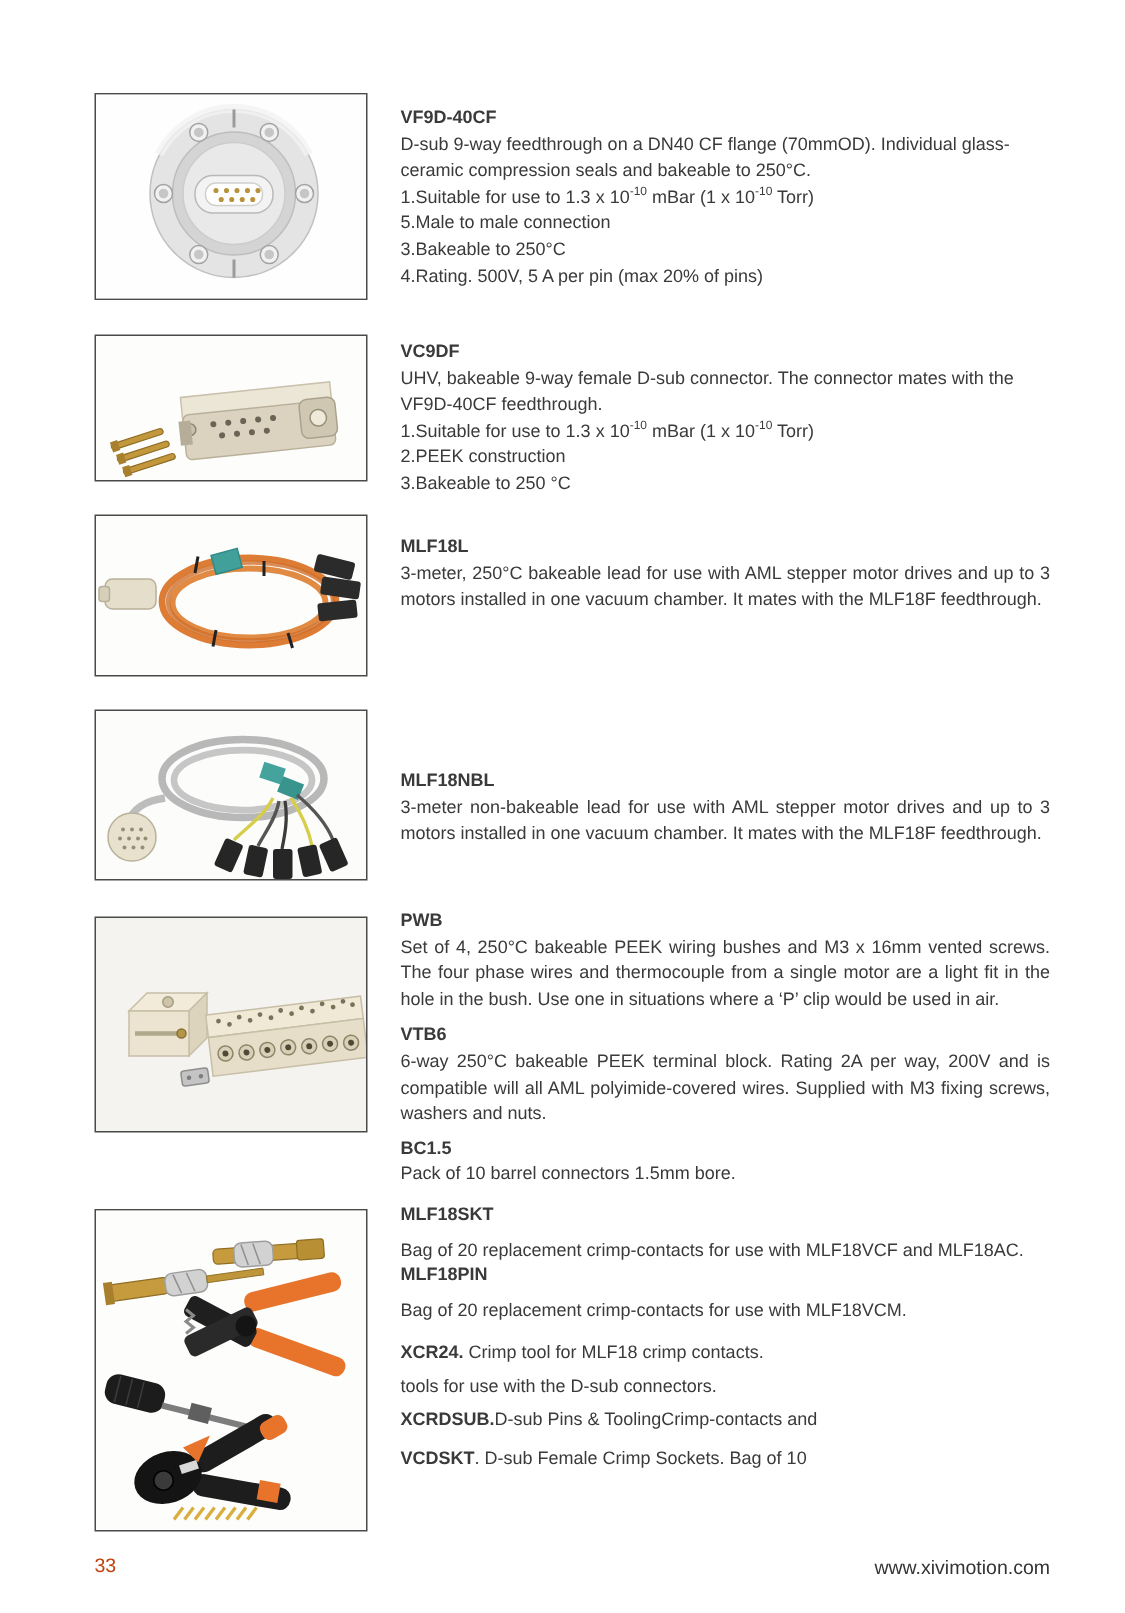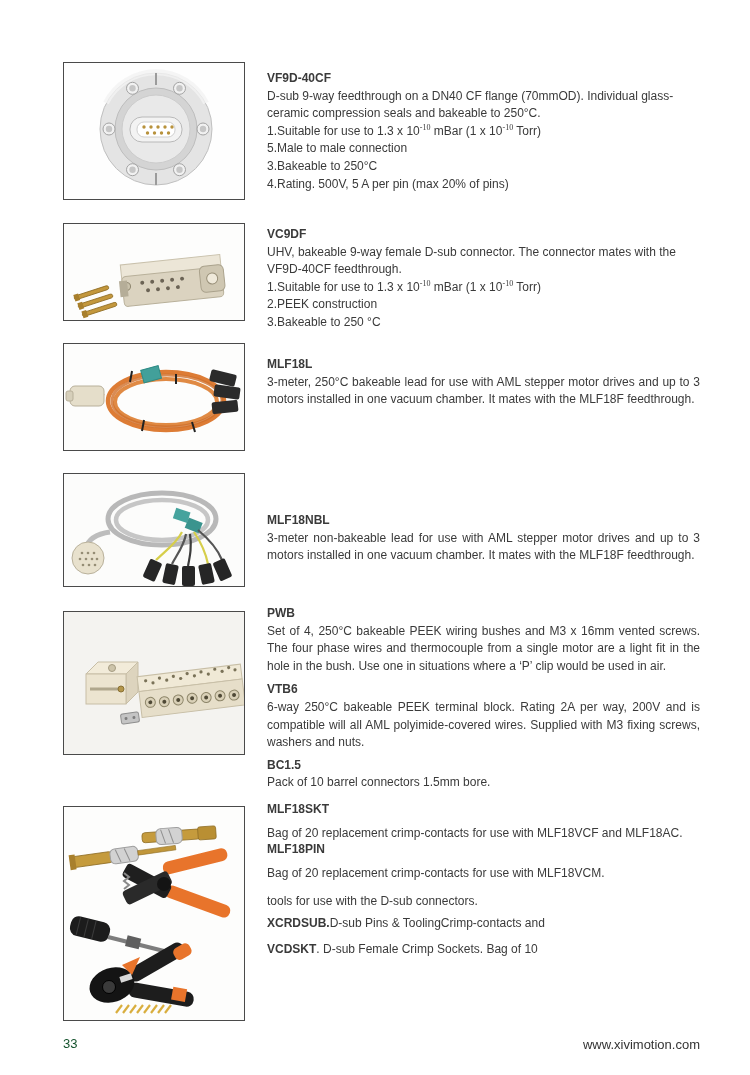--- a/index.html
+++ b/index.html
@@ -16,34 +16,34 @@
   .ptext{position:absolute;left:267px;width:433px;font-size:12px;line-height:17.6px;}
   #txt0{top:70px}
   #txt1{top:226px}
   #txt2{top:356px}
   #txt3{top:512px}
   #txt4{top:605px}
   #txt5{top:801px}
   .blk{margin:0;}
   .blk.t{font-weight:bold;}
   .blk.pj{text-align:justify;}
-  sup{font-size:8px;line-height:0;vertical-align:super;font-family:Liberation Serif, serif;}
+  sup{font-size:8px;line-height:0;vertical-align:super;}
   .b{font-weight:bold;}
   #txt4 .mt6{margin-top:6px;}
   #txt4 .mt5{margin-top:5px;}
   #txt5 .blk{line-height:16px;}
   #txt5 .b0{margin-bottom:8px}
   #txt5 .b1{margin-bottom:0}
   #txt5 .b2{margin-bottom:8px}
   #txt5 .b3{margin-bottom:12px}
   #txt5 .b4{margin-bottom:7px}
   #txt5 .b5{margin-bottom:18px}
   #txt5 .b6{margin-bottom:10px}
   #txt5 .b7{margin-bottom:6px}
-  .pageno{position:absolute;left:63px;top:1036px;font-size:13px;color:#14532d;}
+  .pageno{position:absolute;left:63px;top:1036px;font-size:13px;color:#c2410c;}
   .website{position:absolute;left:267px;width:433px;top:1037px;text-align:right;font-size:13px;color:#333;}
 </style>
 </head>
 <body>
 
 <div class="page">
 
   <div class="pbox" id="box0">
     <svg width="180" height="136" viewBox="0 0 180 136">
       <rect x="0" y="0" width="180" height="136" fill="#fefefe"></rect>
@@ -351,20 +351,21 @@
           <line x1="94" y1="206" x2="100" y2="198"></line>
           <line x1="101" y1="206" x2="107" y2="198"></line>
       </g>
     </svg>
   </div>
   <div class="ptext" id="txt5">
     <div class="blk t b0"><span>MLF18SKT</span></div>
     <div class="blk p b1"><span>Bag of 20 replacement crimp-contacts for use with MLF18VCF and MLF18AC.</span></div>
     <div class="blk t b2"><span>MLF18PIN</span></div>
     <div class="blk p b3"><span>Bag of 20 replacement crimp-contacts for use with MLF18VCM.</span></div>
+    <div class="blk p b4"><span class="b">XCR24.</span><span> Crimp tool for MLF18 crimp contacts.</span></div>
     <div class="blk p b7"><span>tools for use with the D-sub connectors.</span></div>
     <div class="blk p b6"><span class="b">XCRDSUB.</span><span>D-sub Pins &amp; ToolingCrimp-contacts and</span></div>
     <div class="blk p b8"><span class="b">VCDSKT</span><span>. D-sub Female Crimp Sockets. Bag of 10</span></div>
   </div>
 
   <div class="pageno">33</div>
   <div class="website">www.xivimotion.com</div>
 
 </div>
 

